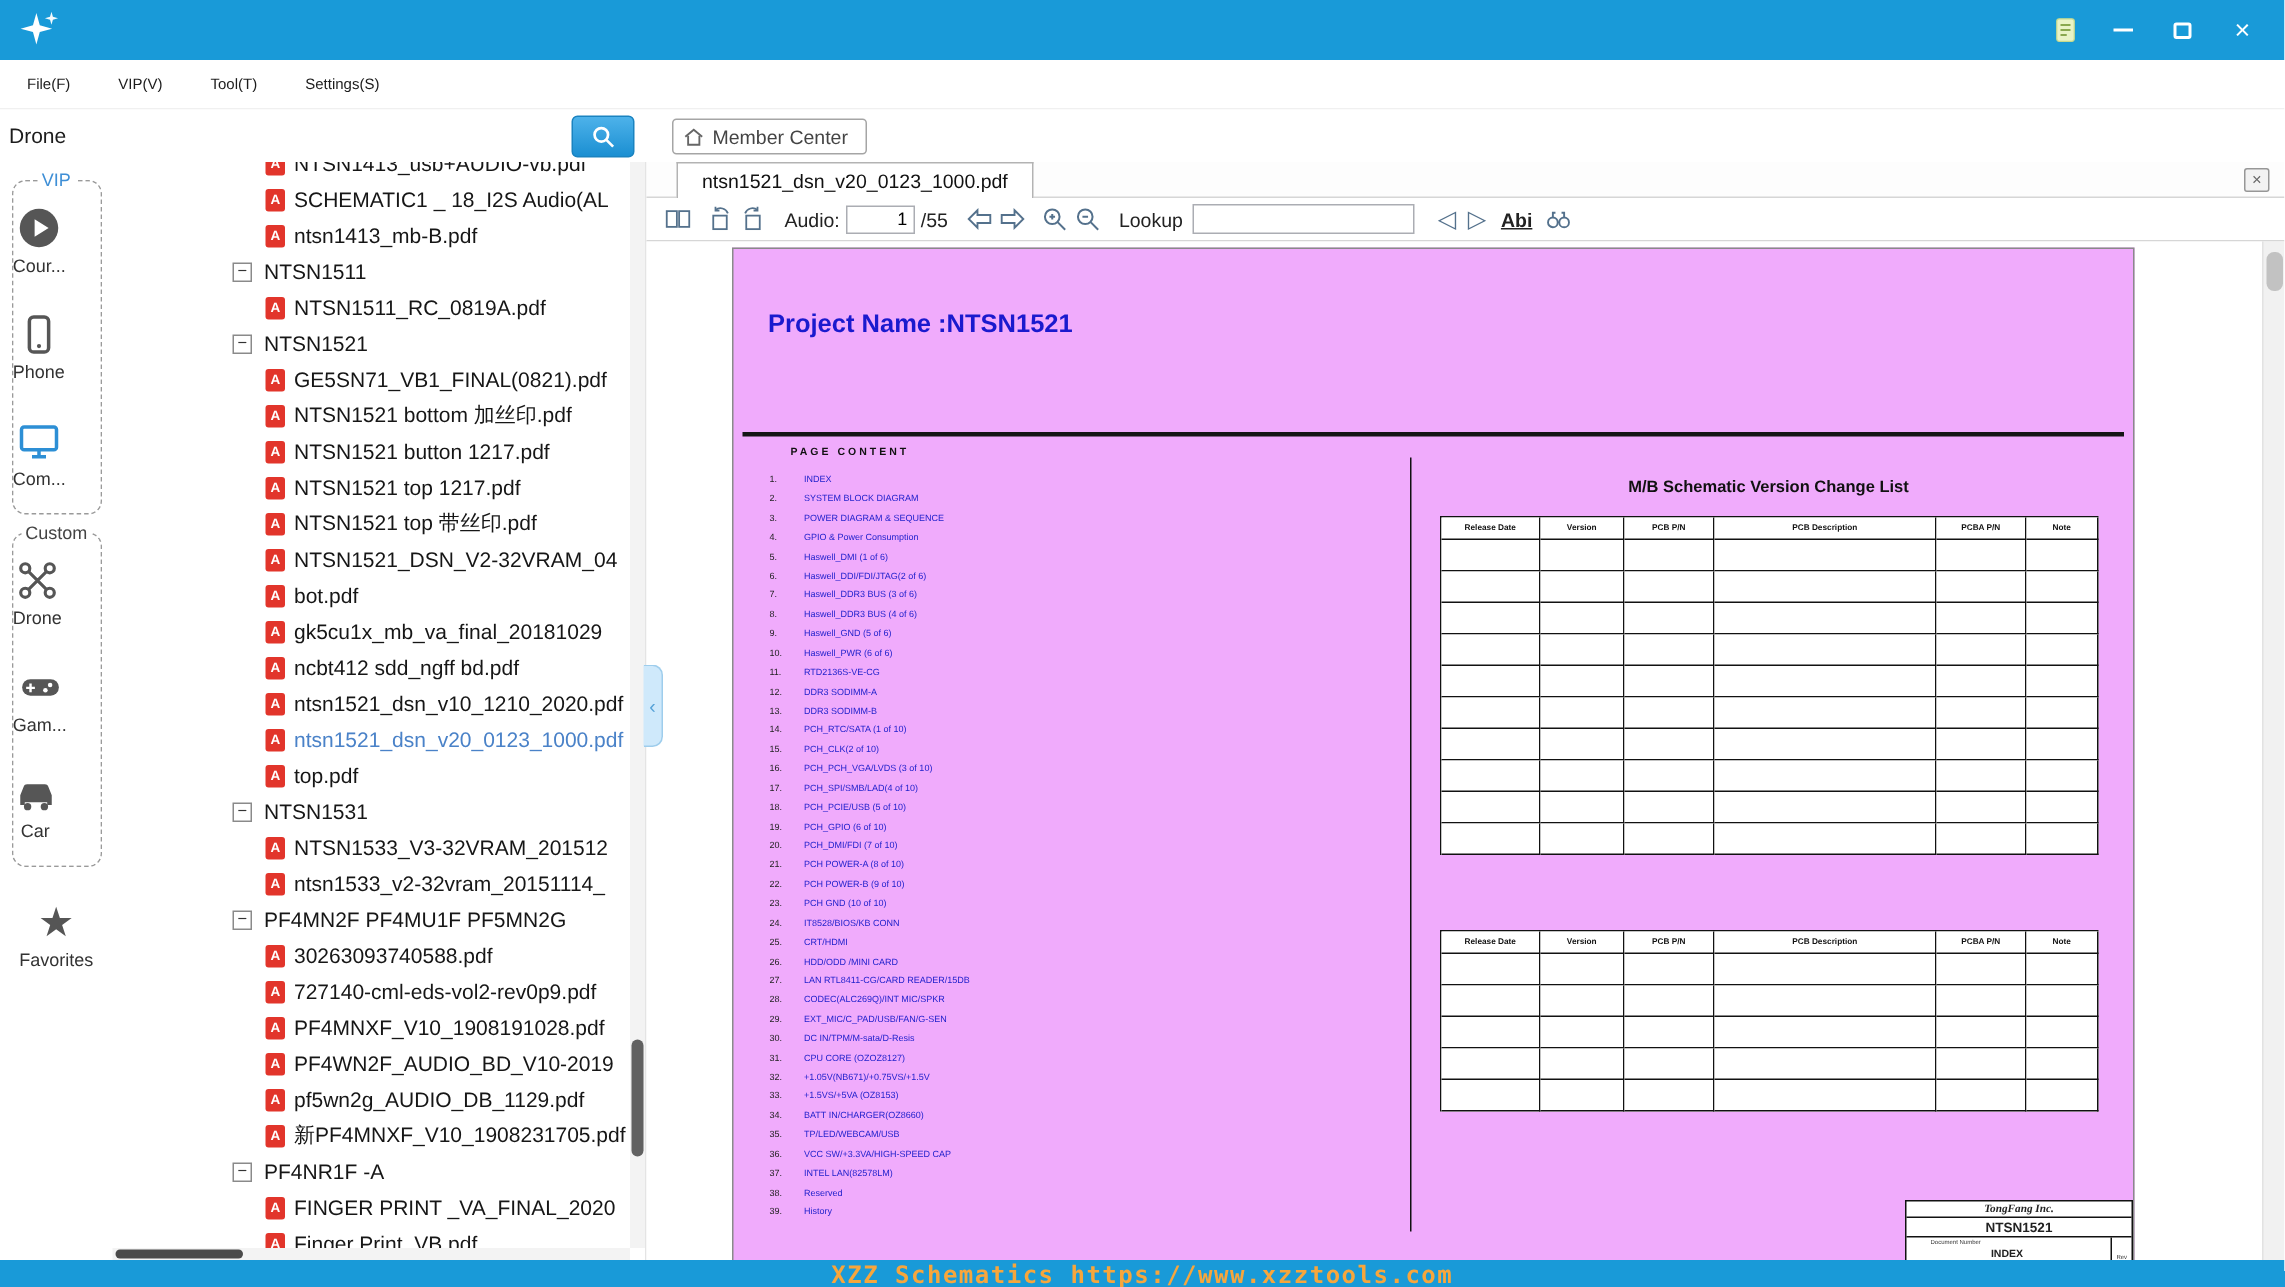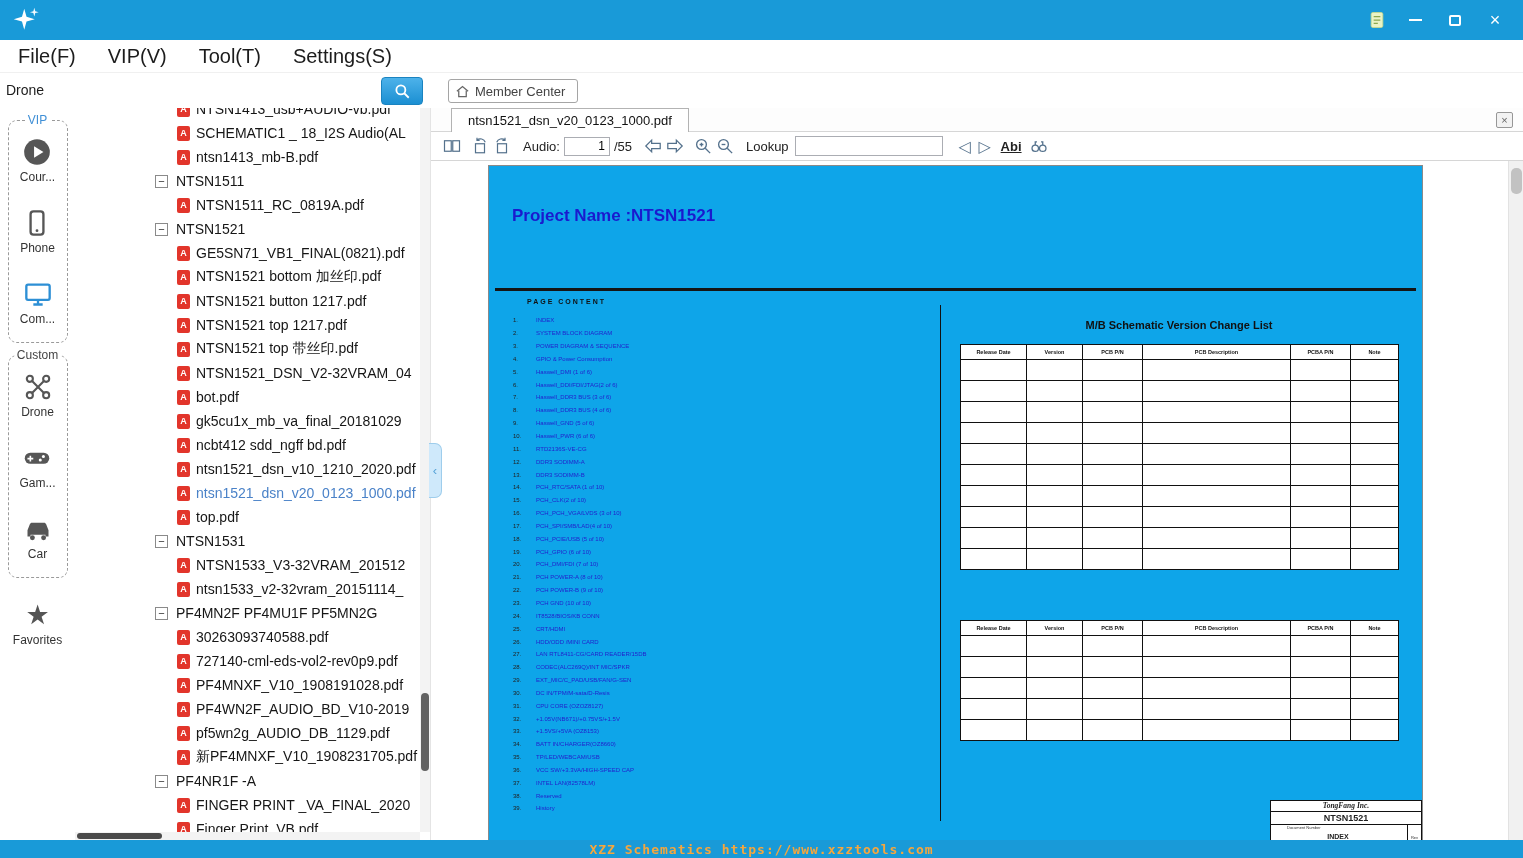--- a/index.html
+++ b/index.html
@@ -12,37 +12,37 @@
 .title-text{margin-left:10px;font-size:15px}
 .tb-right{margin-left:auto;display:flex;align-items:center;gap:16px;margin-right:16px}
 .clip-ico{width:20px;height:20px}
 .win-btn{width:24px;height:24px;display:flex;align-items:center;justify-content:center;cursor:pointer;color:#fff}
 .min-line{width:13px;border-top:2px solid #fff;display:inline-block}
 .max-box{width:12px;height:11px;border:2px solid #fff;display:inline-block;border-radius:2px}
 .close-x{font-size:18px;line-height:1}
 
 
 .menubar{position:absolute;top:40px;left:0;right:0;height:33px;background:#fff;display:flex;align-items:center;padding-left:18px;gap:32px;border-bottom:1px solid #f0f0f0}
-.menu-item{font-size:20px;color:#1c1c1c;cursor:pointer}
+.menu-item{font-size:10px;color:#1c1c1c;cursor:pointer}
 
 
 .toolbar{position:absolute;top:73px;left:0;right:0;height:35px;background:#fff}
 .shrink{position:absolute;left:6px;top:9px;font-size:14px;color:#1c1c1c;cursor:pointer}
 .search-wrap{position:absolute;left:65px;top:5px;width:300px;height:26px;border:1px solid #bdbdbd;border-radius:3px;display:flex;align-items:center;background:#fff}
 .search-input{border:0;outline:0;flex:1;font-size:13px;padding:0 8px;color:#333;font-family:"Liberation Sans",sans-serif}
 .search-input::placeholder{color:#a9a9a9}
 .chev{color:#8a8a8a;font-size:11px;padding-right:7px}
 .search-btn{position:absolute;left:381px;top:4px;width:42px;height:28px;border-radius:4px;background:linear-gradient(#4db2ea,#1b8fd2);border:1px solid #1a83c0;display:flex;align-items:center;justify-content:center;cursor:pointer}
 .search-btn svg{width:18px;height:18px}
 .member-btn{position:absolute;left:448px;top:6px;height:24px;padding:0 12px 0 6px;border:1px solid #a5a5a5;border-radius:3px;display:flex;align-items:center;gap:5px;font-size:13px;color:#444;background:#fff;cursor:pointer}
 .member-btn svg{width:15px;height:15px}
 
 
 .sidebar{position:absolute;top:108px;left:0;width:75px;bottom:18px;background:#fff;display:flex;flex-direction:column;align-items:center}
-.sb-section{width:60px;border:1px dashed #9a9a9a;border-radius:9px;margin-top:12px;padding:16px 0 16px;position:relative;display:flex;flex-direction:column;align-items:center;gap:24px}
+.sb-section{width:60px;border:1px dashed #9a9a9a;border-radius:9px;margin-top:12px;padding:16px 0 16px;position:relative;display:flex;flex-direction:column;align-items:flex-start;gap:24px}
 .sb-sec-label{position:absolute;top:-8px;left:50%;transform:translateX(-50%);background:#fff;padding:0 3px;font-size:12px;color:#444;white-space:nowrap}
 .sb-section.vip .sb-sec-label{color:#3f8fd6}
 .sb-item{display:flex;flex-direction:column;align-items:center;gap:3px;cursor:pointer}
 .sb-icon{width:30px;height:30px;display:flex;align-items:center;justify-content:center}
 .sb-icon svg{width:28px;height:28px}
 .sb-star{font-size:27px;color:#555;line-height:1}
 .sb-label{font-size:12px;color:#333}
 .sb-fav{margin-top:22px}
 
 
@@ -75,21 +75,21 @@
 .page-input{width:46px;height:19px;border:1px solid #abadb3;font-size:12px;text-align:right;padding-right:4px;margin:0 4px;font-family:"Liberation Sans",sans-serif}
 .lookup-input{width:148px;height:20px;border:1px solid #abadb3;font-size:12px;padding:0 4px;margin:0 6px;font-family:"Liberation Sans",sans-serif}
 .abi{font-size:13px;font-weight:bold;text-decoration:underline;color:#222;margin:0 6px;cursor:pointer;flex:0 0 auto}
 .gap6{width:6px;flex:0 0 auto}.gap10{width:10px;flex:0 0 auto}
 
 .viewer{position:absolute;top:53px;left:0;right:15px;bottom:0;background:#fff;overflow:hidden}
 .vscroll{position:absolute;top:53px;right:0;width:15px;bottom:0;background:#f1f1f1;border-left:1px solid #e2e2e2}
 .vthumb{position:absolute;top:7px;left:2px;width:11px;height:26px;background:#c2c2c2;border-radius:5px}
 
 
-.page{position:absolute;left:57px;top:4px;width:935px;height:676px;border:1px solid #8a8a8a;background:#0ea5e9;overflow:hidden}
+.page{position:absolute;left:57px;top:4px;width:935px;height:676px;border:1px solid #8a8a8a;background:#f0abfc;overflow:hidden}
 .proj{position:absolute;left:23px;top:40px;font-size:17px;font-weight:bold;color:#1a1ace}
 .plat{position:absolute;left:23px;top:70px;font-size:17px;font-weight:bold;color:#1a1ace}
 .hr-thick{position:absolute;left:6px;top:122px;width:921px;height:3px;background:#151515}
 .toc-header{position:absolute;left:38px;top:132px;font-size:7px;font-weight:bold;letter-spacing:2px;color:#111}
 .toc{position:absolute;left:24px;top:148px}
 .toc-row{display:flex;height:12.85px;align-items:center}
 .toc-num{width:23px;font-size:6px;color:#222}
 .toc-text{font-size:6px;color:#2222cc}
 .vdiv{position:absolute;left:451px;top:139px;width:1px;height:516px;background:#111}
 .mb-title{position:absolute;left:471px;top:153px;width:438px;text-align:center;font-size:11px;font-weight:bold;color:#111}
@@ -108,21 +108,21 @@
 .tblock{position:absolute;left:781px;top:634px;width:152px;height:41px;border:1px solid #111;background:#fff;z-index:2}
 .tb-company{height:11px;border-bottom:1px solid #111;text-align:center;font-size:7.5px;font-weight:bold;font-style:italic;font-family:"Liberation Serif",serif;line-height:10px}
 .tb-model{height:13px;border-bottom:1px solid #111;text-align:center;font-size:9px;font-weight:bold;line-height:13px}
 .tb-bottom{position:relative;height:15px}
 .tb-doc{position:absolute;top:0;left:16px;font-size:4px;color:#333}
 .tb-sheet{position:absolute;left:0;right:16px;bottom:0;text-align:center;font-size:7px;font-weight:bold}
 .tb-rev{position:absolute;right:0;top:0;bottom:0;width:14px;border-left:1px solid #111;font-size:4px;display:flex;align-items:flex-end;justify-content:center;color:#333}
 
 
 .statusbar{position:absolute;left:0;right:0;bottom:0;height:18px;background:#199ad8;display:flex;align-items:center;justify-content:center}
-.status-text{font-family:"DejaVu Sans Mono",monospace;font-size:13px;font-weight:bold;color:#f7a63c;letter-spacing:1px}
+.status-text{font-family:"DejaVu Sans Mono",monospace;font-size:16px;font-weight:bold;color:#f7a63c;letter-spacing:1px}
 </style>
 </head>
 <body>
 
 <div class="titlebar">
   <span class="logo">
     <svg viewBox="0 0 32 32" fill="#fff">
         <path d="M14 3l2.6 9.4L26 15l-9.4 2.6L14 27l-2.6-9.4L2 15l9.4-2.6z"></path>
         <path d="M25.5 2l1.1 3.9L30.5 7l-3.9 1.1-1.1 3.9-1.1-3.9L20.5 7l3.9-1.1z" opacity="0.95"></path>
       </svg>

